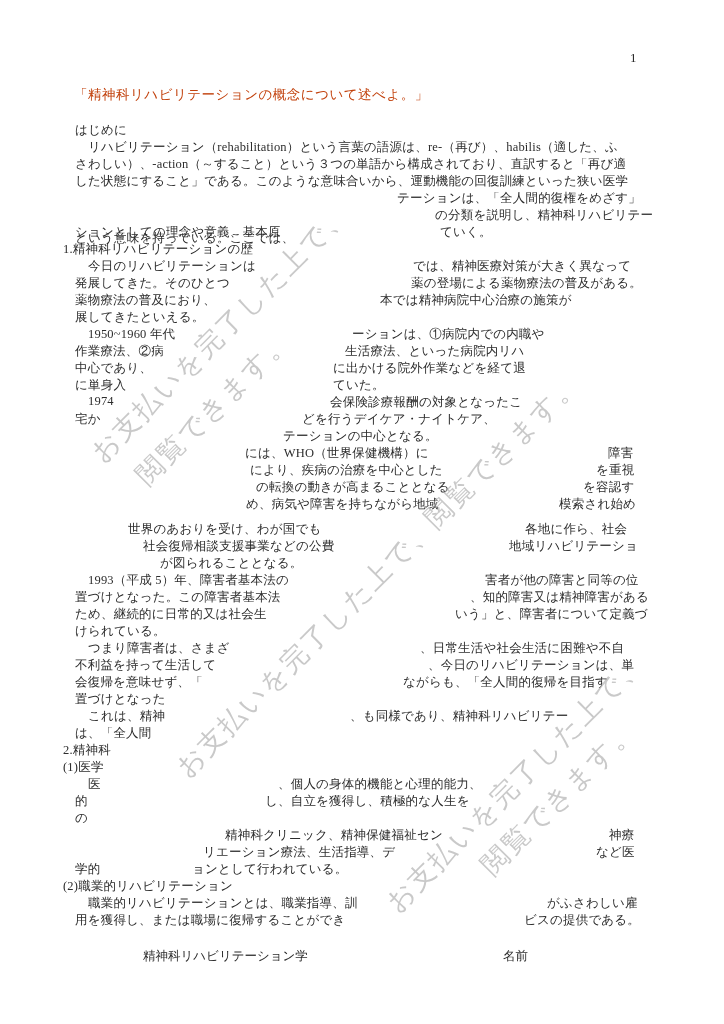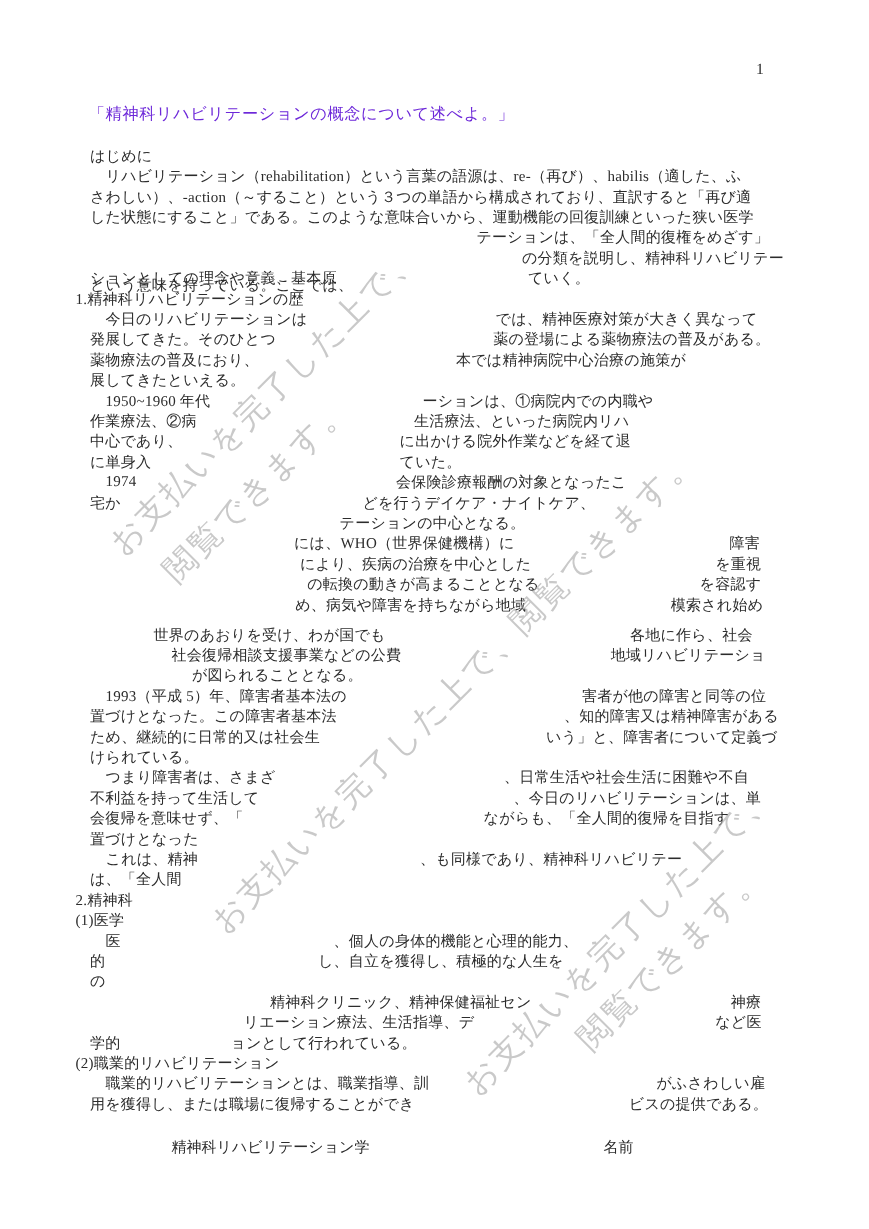--- a/index.html
+++ b/index.html
@@ -1,20 +1,20 @@
 <!DOCTYPE html>
 <html><head>
 <meta charset="utf-8">
 <style>
   html,body{margin:0;padding:0;}
   body{width:724px;height:1024px;background:#ffffff;overflow:hidden;position:relative;
        font-family:"Liberation Serif","DejaVu Serif",serif;}
   #page{position:absolute;left:0;top:0;width:724px;height:1024px;background:#fff;}
   #pagenum{position:absolute;left:630px;top:50px;font-size:13px;color:#2a2a2a;}
-  #doc-title{position:absolute;left:74px;top:86px;font-size:13.5px;color:#6d28d9;
+  #doc-title{position:absolute;left:74px;top:86px;font-size:13.5px;color:#c2410c;
              white-space:pre;letter-spacing:0.5px;}
   .line{position:absolute;left:0;top:0;width:574px;height:17px;text-decoration:underline;}
   .frag{position:absolute;top:0;font-size:12.5px;color:#2c2c2c;white-space:pre;
         letter-spacing:0.2px;}
   #watermarks{position:absolute;left:0;top:0;width:724px;height:1024px;z-index:6;
               pointer-events:none;}
   .stamp{position:absolute;font-family:"Liberation Sans","DejaVu Sans",sans-serif;
          font-size:27px;font-weight:500;letter-spacing:2px;white-space:pre;
          transform:rotate(-45deg);transform-origin:0 50%;opacity:0.62;}
   #footer-course{position:absolute;left:143px;top:948px;font-size:12.5px;color:#2c2c2c;white-space:pre;}

